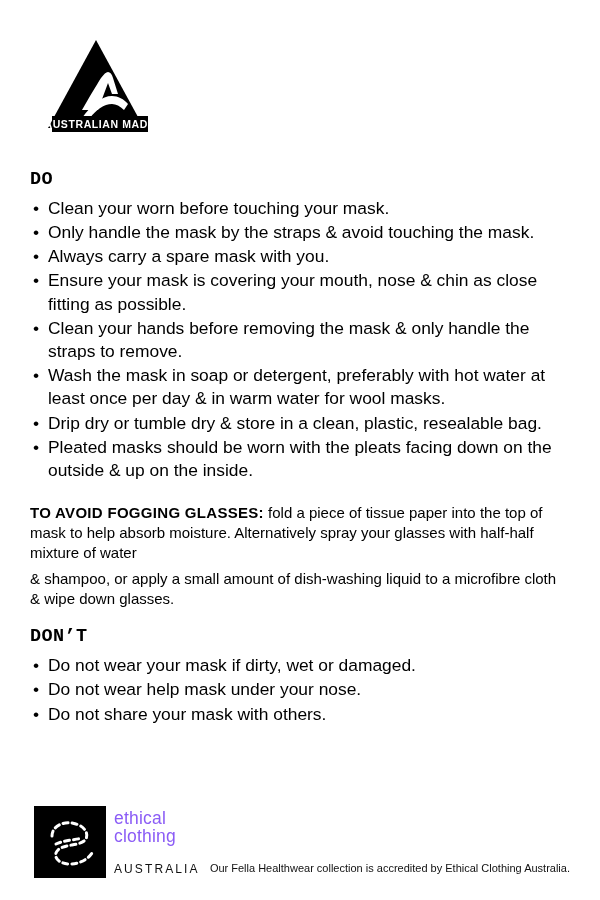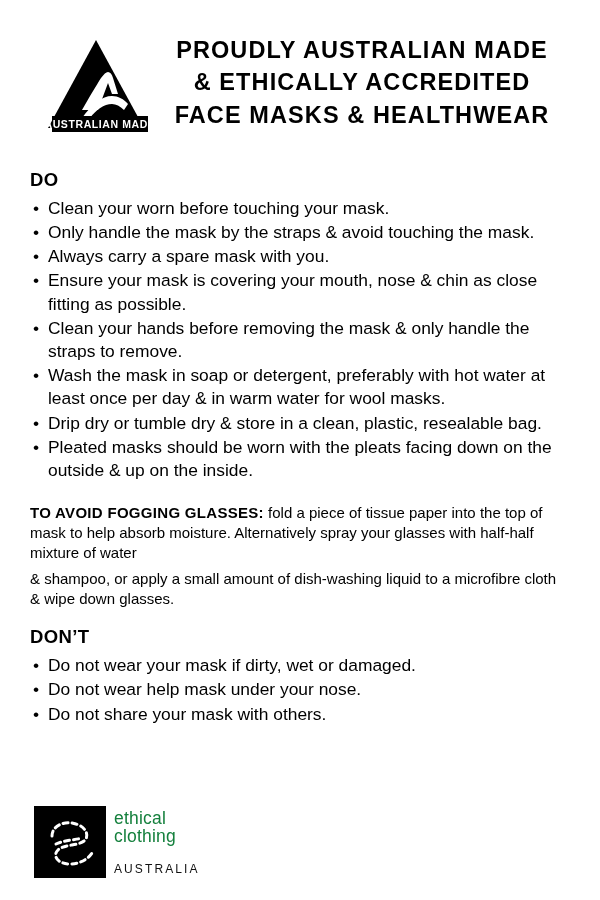--- a/index.html
+++ b/index.html
@@ -54,20 +54,21 @@
   .content {
     padding: 20px 30px 0 30px;
     font-size: 17.4px;
     line-height: 1.33;
   }
   .section-head {
     font-weight: bold;
     font-size: 18.5px;
     letter-spacing: 0.4px;
     margin: 10px 0 4px 0;
+    font-family: Liberation Mono, monospace;
   }
   .list {
     margin: 0 0 0 0;
     padding: 0;
     list-style: none;
   }
   .list li {
     position: relative;
     padding-left: 18px;
     margin-bottom: 1px;
@@ -113,21 +114,21 @@
     background: #000;
     position: relative;
     flex: 0 0 72px;
   }
   .eca-words {
     margin-left: 8px;
     line-height: 1.04;
   }
   .eca-words .w {
     font-size: 17.5px;
-    color: #15803d;
+    color: #8b5cf6;
     letter-spacing: 0.2px;
   }
   .eca-words .sub {
     font-size: 12px;
     letter-spacing: 2.1px;
     color: #111;
     margin-top: 18px;
   }
   .footer-note {
     flex: 1 1 auto;
@@ -148,25 +149,20 @@
     <div class="logo-am">
       <svg width="108" height="100" viewBox="0 0 108 100" xmlns="http://www.w3.org/2000/svg">
         <path d="M50 2 L98 90 L2 90 Z" fill="#000"></path>
         <path d="M36 72 C44 58 50 48 55 40 C58 36 60 34 62 34 C64 34 66 36 67 40 L72 56 L66 56 L62 45 L52 72 Z" fill="#fff"></path>
         <path d="M36 80 C46 66 56 58 66 58 C72 58 78 61 82 66 L78 72 C74 68 70 66 66 66 C58 66 50 72 44 80 Z" fill="#fff"></path>
         <rect x="6" y="78" width="96" height="16" fill="#000"></rect>
         <text x="54" y="90" font-family="Liberation Sans, sans-serif" font-size="10.5" font-weight="bold" letter-spacing="0.6" fill="#fff" text-anchor="middle">AUSTRALIAN MADE</text>
       </svg>
     </div>
 
-    <div class="header-titles">
-      <div class="line">PROUDLY AUSTRALIAN MADE</div>
-      <div class="line">&amp; ETHICALLY ACCREDITED</div>
-      <div class="line">FACE MASKS &amp; HEALTHWEAR</div>
-    </div>
   </div>
 
   <div class="content">
 
     <div class="section-head">DO</div>
     <ul class="list">
       <li><span class="bullet">•</span><span>Clean your worn before touching your mask.</span></li>
       <li><span class="bullet">•</span><span>Only handle the mask by the straps &amp; avoid touching the mask.</span></li>
       <li><span class="bullet">•</span><span>Always carry a spare mask with you.</span></li>
       <li><span class="bullet">•</span><span>Ensure your mask is covering your mouth, nose &amp; chin as close fitting as possible.</span></li>
@@ -206,15 +202,16 @@
           <path d="M22 38 C30 34 42 34 48 32" fill="none" stroke="#fff" stroke-width="3" stroke-linecap="round" stroke-dasharray="5 4"></path>
         </svg>
       </div>
       <div class="eca-words">
         <div class="w">ethical</div>
         <div class="w">clothing</div>
         <div class="sub">AUSTRALIA</div>
       </div>
     </div>
 
+    <div class="footer-note">Our Fella Healthwear collection is accredited by Ethical Clothing Australia.</div>
   </div>
 
 </div>
 
 </body></html>

